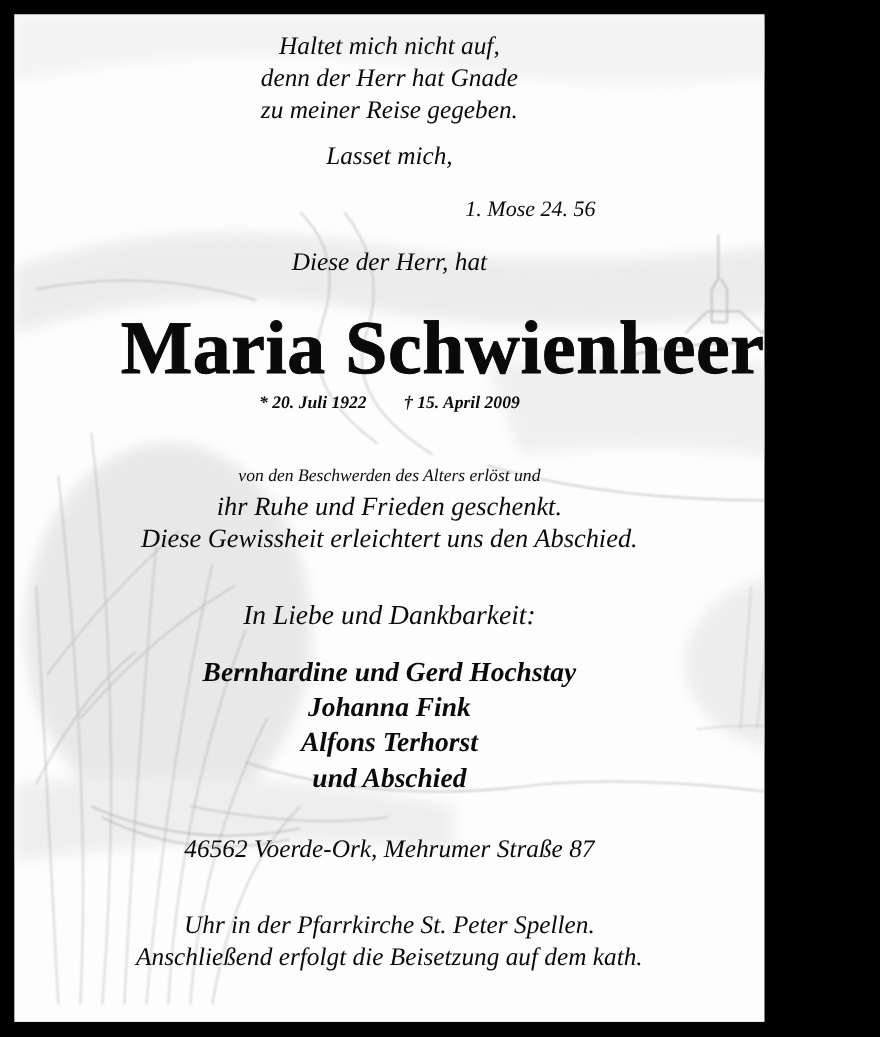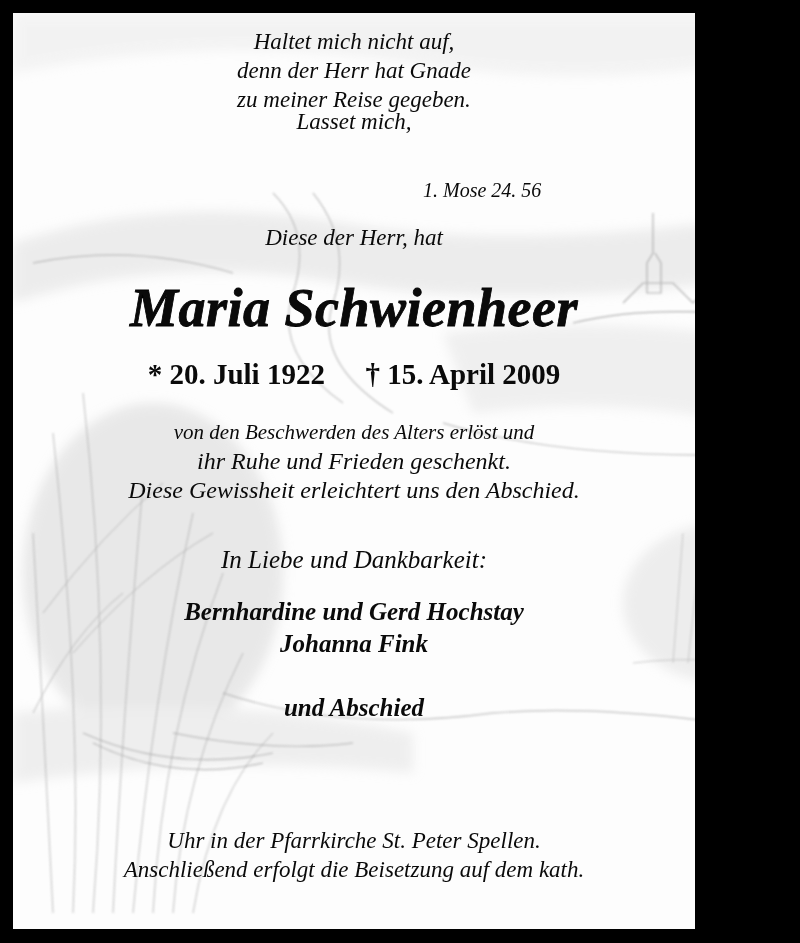--- a/index.html
+++ b/index.html
@@ -20,25 +20,25 @@
   .bg { position: absolute; inset: 0; }
   .content {
     position: absolute; inset: 0;
     color: #0a0a0a;
     text-align: center;
   }
   .line { position: absolute; left: 0; right: 0; white-space: nowrap; }
   .it { font-style: italic; font-size: 23px; line-height: 29px; }
   .ref { font-style: italic; font-size: 20px; }
   .name {
-    font-style: italic; font-weight: bold;
-    font-size: 54px; letter-spacing: 0.5px;
+    font-weight: bold;
+    font-size: 69px; letter-spacing: 0.5px; text-align: right;
     -webkit-text-stroke: 0.8px #000;
   }
-  .dates { font-weight: bold; font-size: 29px; }
+  .dates { font-style: italic; font-weight: bold; font-size: 16px; }
   .bold { font-style: italic; font-weight: bold; font-size: 25px; line-height: 32px; }
 </style>
 </head>
 <body>
 
 <div class="card">
 
   <svg class="bg" width="773" height="916" viewBox="0 0 773 916">
     <defs>
       <filter id="soft">
@@ -106,39 +106,41 @@
       <path d="M70 720 Q160 760 260 740"></path>
       <path d="M80 730 Q160 770 250 750"></path>
     </g>
   </svg>
 
   <div class="content">
 
     <div class="line it" style="top:14px">Haltet mich nicht auf,</div>
     <div class="line it" style="top:43px">denn der Herr hat Gnade</div>
     <div class="line it" style="top:72px">zu meiner Reise gegeben.</div>
-    <div class="line it" style="top:94px">Lasset mich,</div>
+    <div class="line it" style="top:114px">Lasset mich,</div>
     <div class="line ref" style="top:166px; left:410px; right:auto;">1. Mose 24. 56</div>
 
     <div class="line it" style="top:210px">Diese der Herr, hat</div>
 
     <div class="line name" style="top:264px">Maria Schwienheer</div>
 
     <div class="line dates" style="top:345px">
       <span>* 20. Juli 1922</span>
       <span style="display:inline-block; width:26px"></span>
       <span>† 15. April 2009</span>
     </div>
 
-    <div class="line it" style="top:405px; font-size:21px">von den Beschwerden des Alters erlöst und</div>
+    <div class="line it" style="top:405px; font-size:16px">von den Beschwerden des Alters erlöst und</div>
     <div class="line it" style="top:434px; font-size:24px">ihr Ruhe und Frieden geschenkt.</div>
     <div class="line it" style="top:463px; font-size:24px">Diese Gewissheit erleichtert uns den Abschied.</div>
 
     <div class="line bold" style="top:583px">Bernhardine und Gerd Hochstay</div>
     <div class="line it" style="top:532px; font-size:25px">In Liebe und Dankbarkeit:</div>
     <div class="line bold" style="top:615px">Johanna Fink</div>
+    <div class="line bold" style="top:647px">Alfons Terhorst</div>
     <div class="line bold" style="top:679px">und Abschied</div>
 
+    <div class="line it" style="top:744px">46562 Voerde-Ork, Mehrumer Straße 87</div>
 
     <div class="line it" style="top:813px">Uhr in der Pfarrkirche St. Peter Spellen.</div>
     <div class="line it" style="top:842px">Anschließend erfolgt die Beisetzung auf dem kath.</div>
   </div>
 </div>
 
 </body></html>

